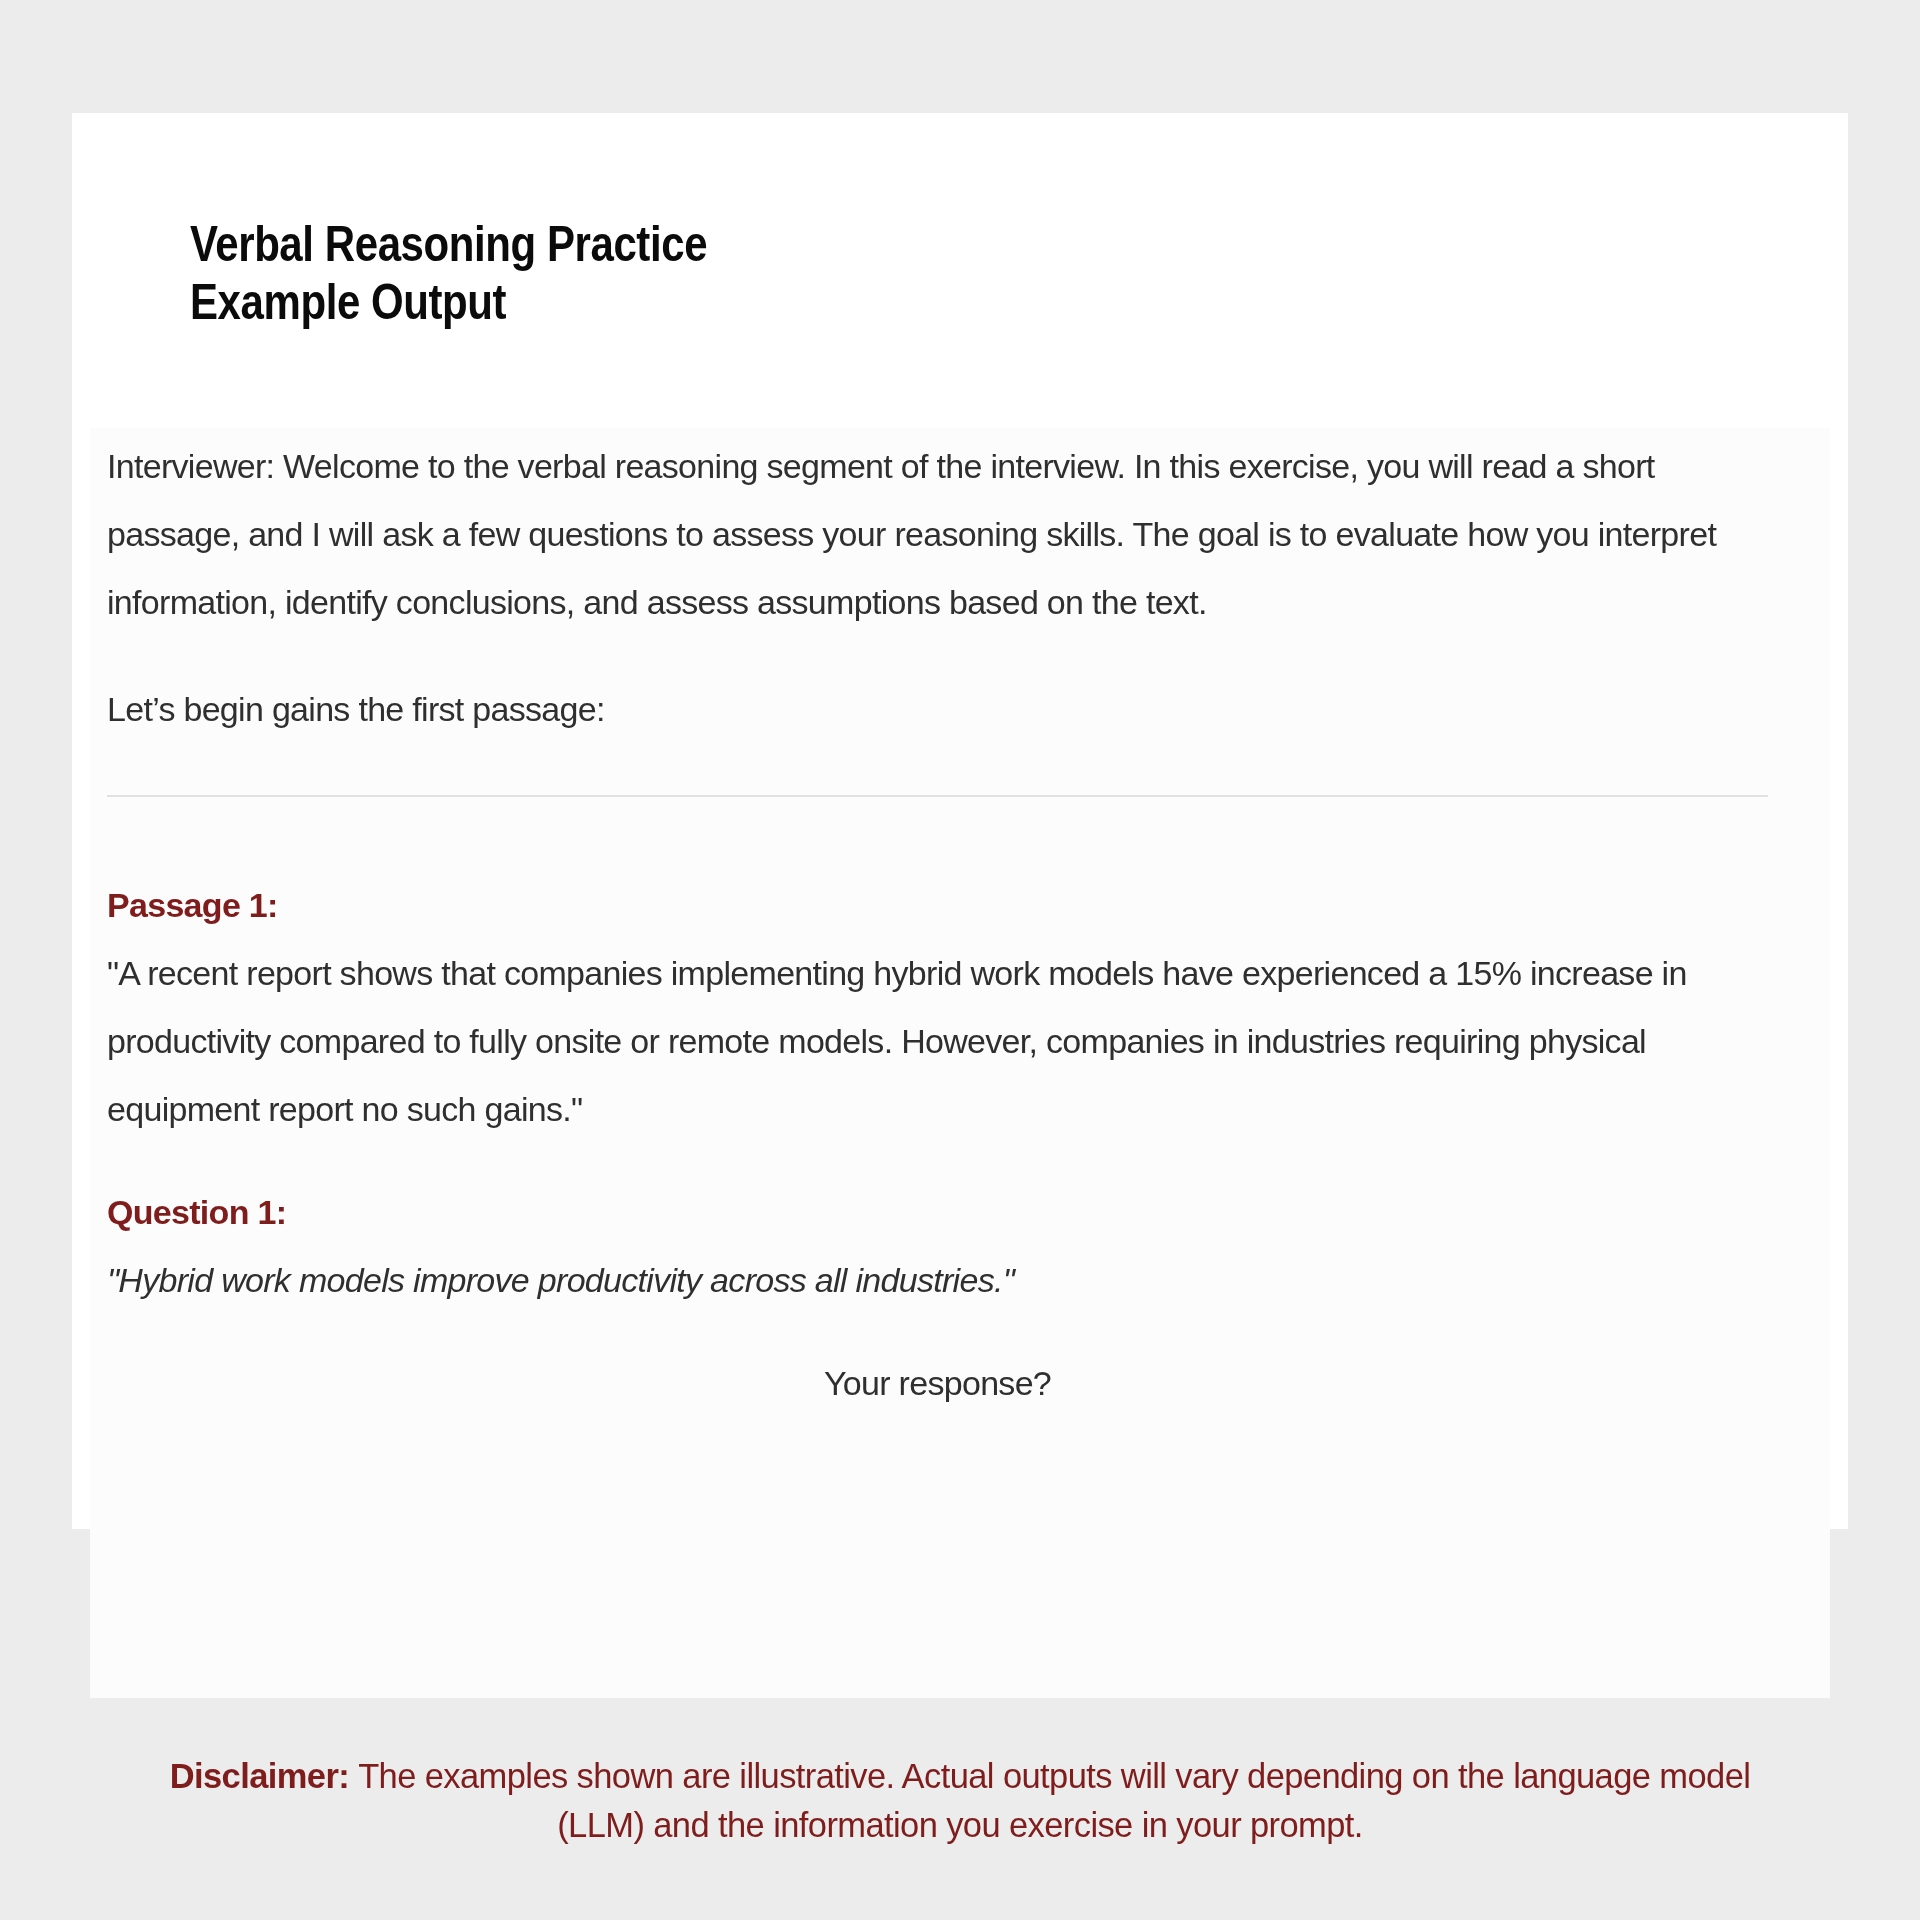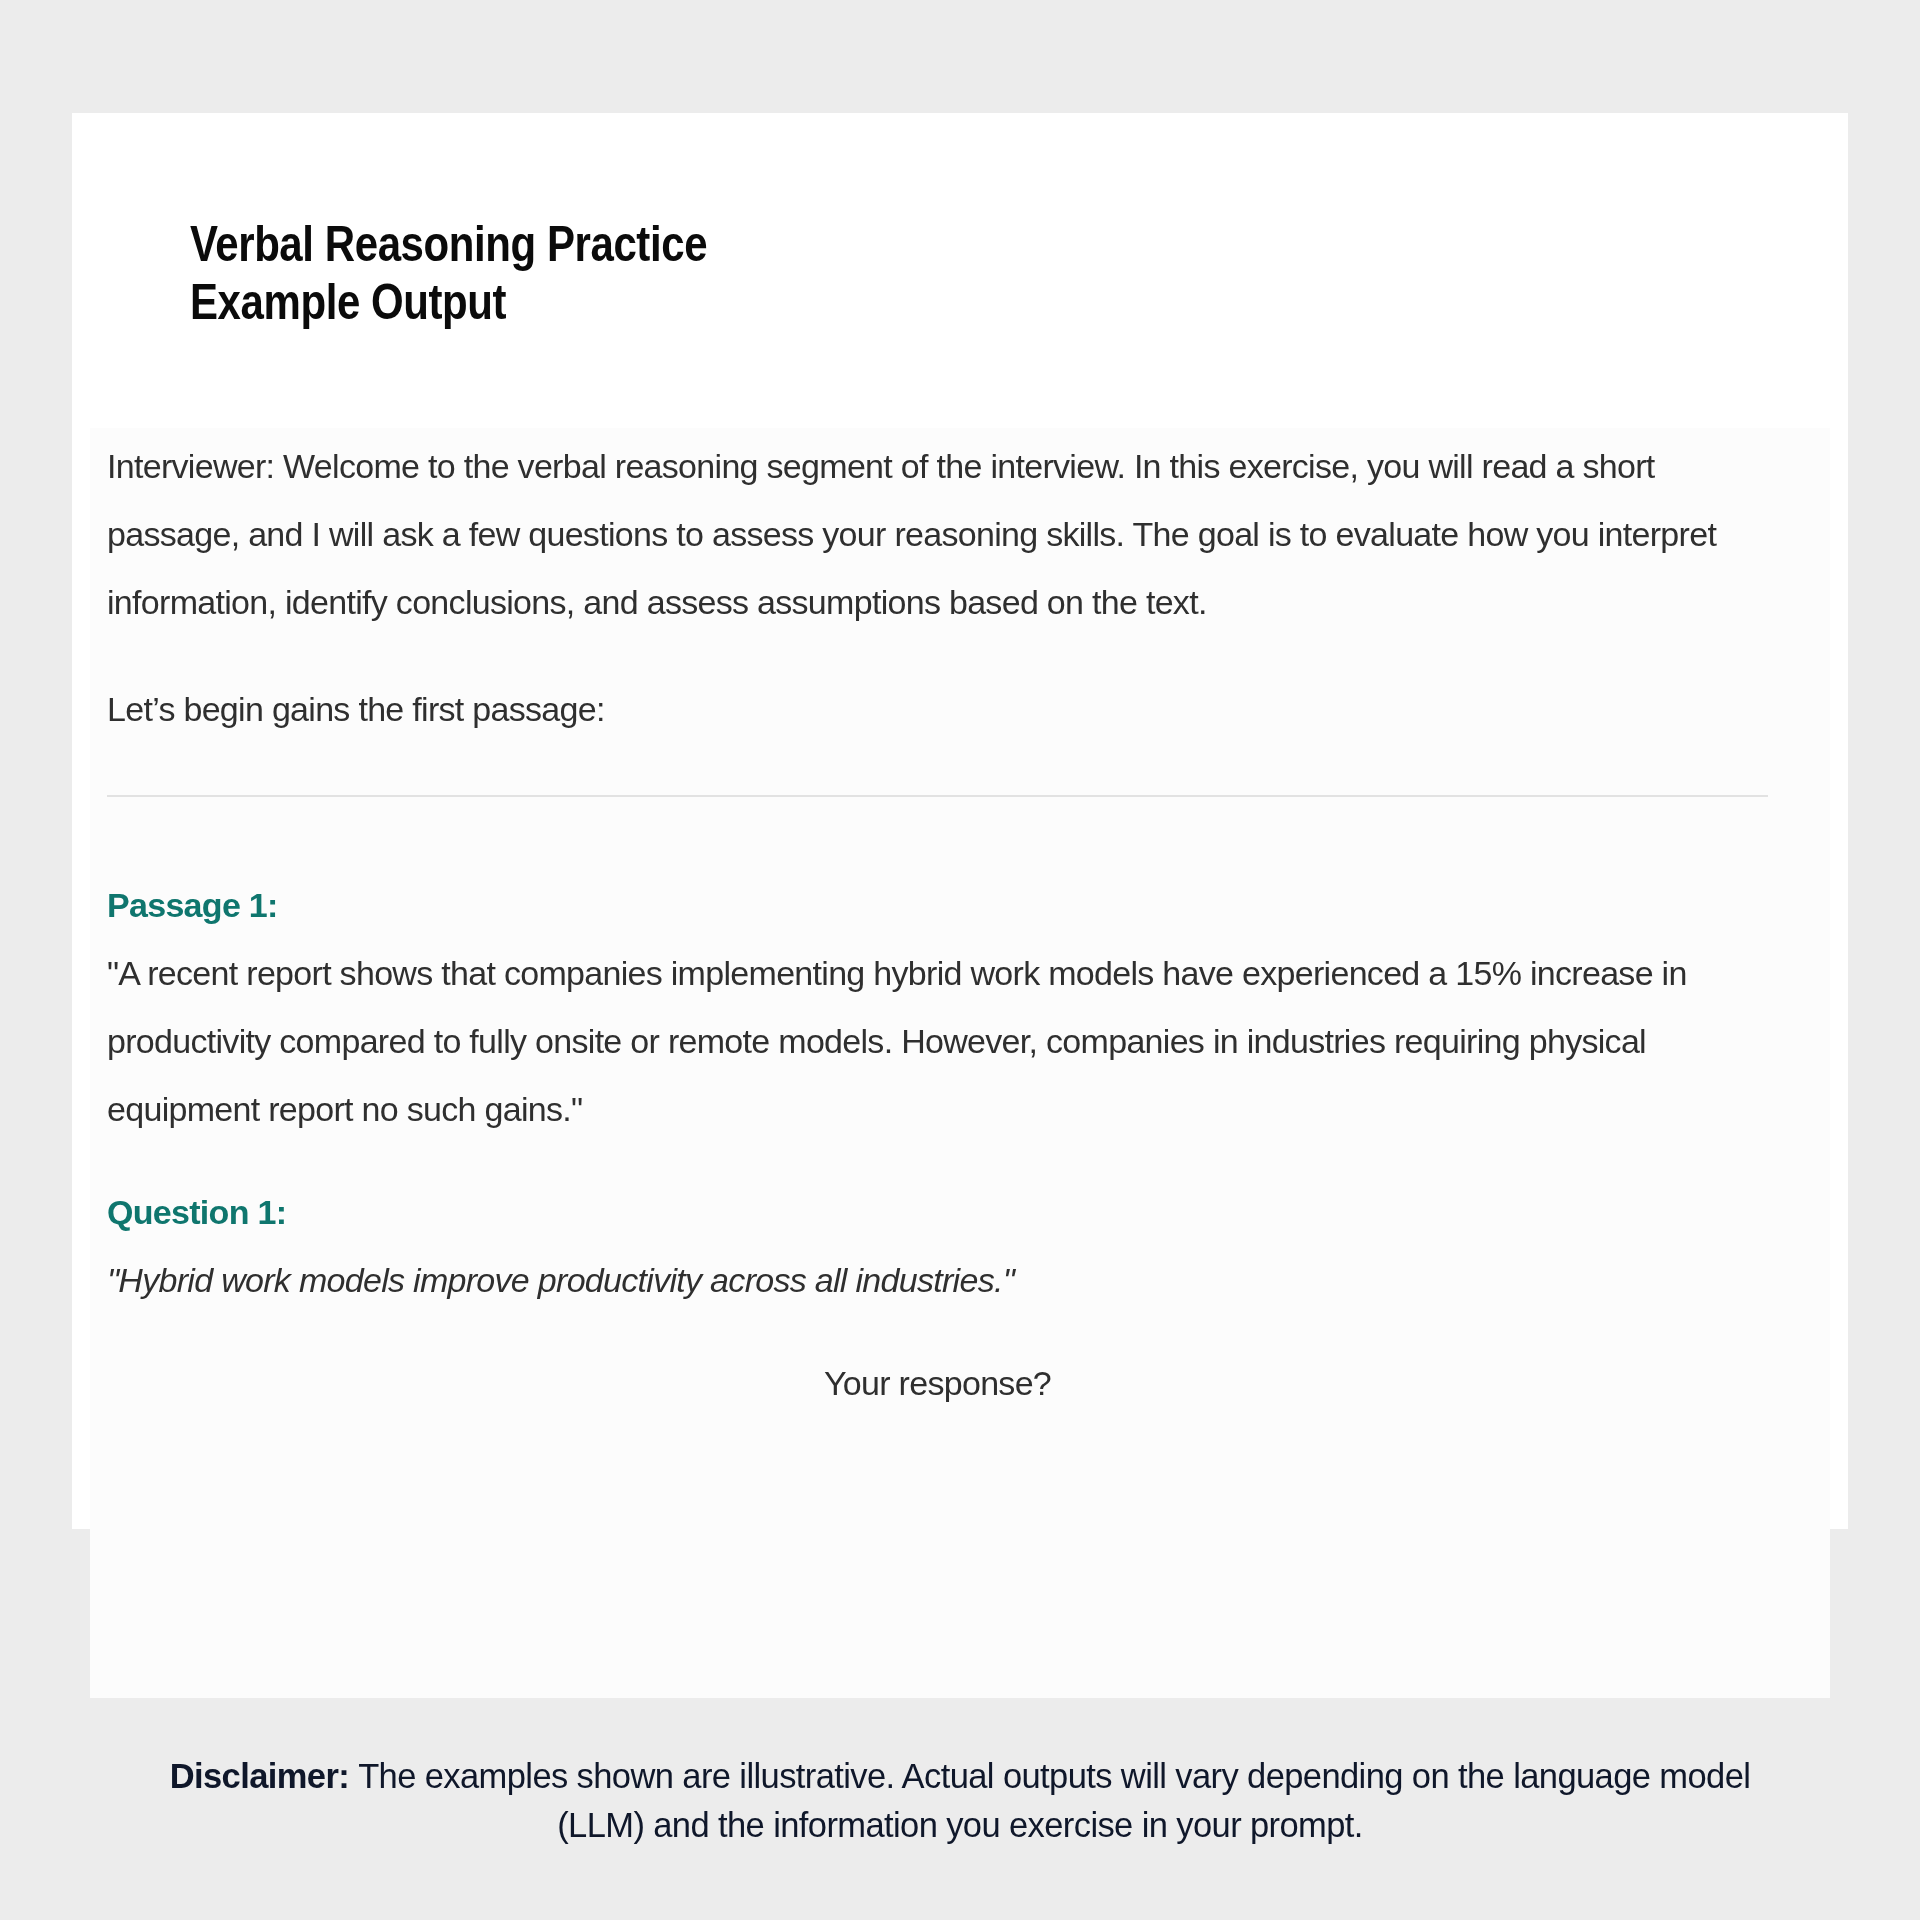--- a/index.html
+++ b/index.html
@@ -39,31 +39,31 @@
   }
   .para-lead { margin-top:39px; }
   .divider {
     height:0;
     border-top:2px solid #e2e2e2;
     margin-top:52px;
   }
   .section-passage { margin-top:74px; }
   .section-question { margin-top:35px; }
   .response { margin-top:35px;text-align:center; }
-  .bold-heading { font-weight:bold; color:#0f766e; }
+  .bold-heading { font-weight:bold; color:#7f1d1d; }
   .italic-line { font-style:italic; }
   .disclaimer {
     position:absolute;
     left:0; top:1752px;
     width:100%;
     text-align:center;
     font-size:34.5px;
     line-height:49px;
     letter-spacing:-0.6px;
-    color:#0f172a;
+    color:#7f1d1d;
   }
   .disclaimer b { font-weight:bold; margin-right:9px; }
 </style>
 </head>
 <body>
 
 <div class="card">
 
   <div class="doc-title">
     <div>Verbal Reasoning Practice</div>

